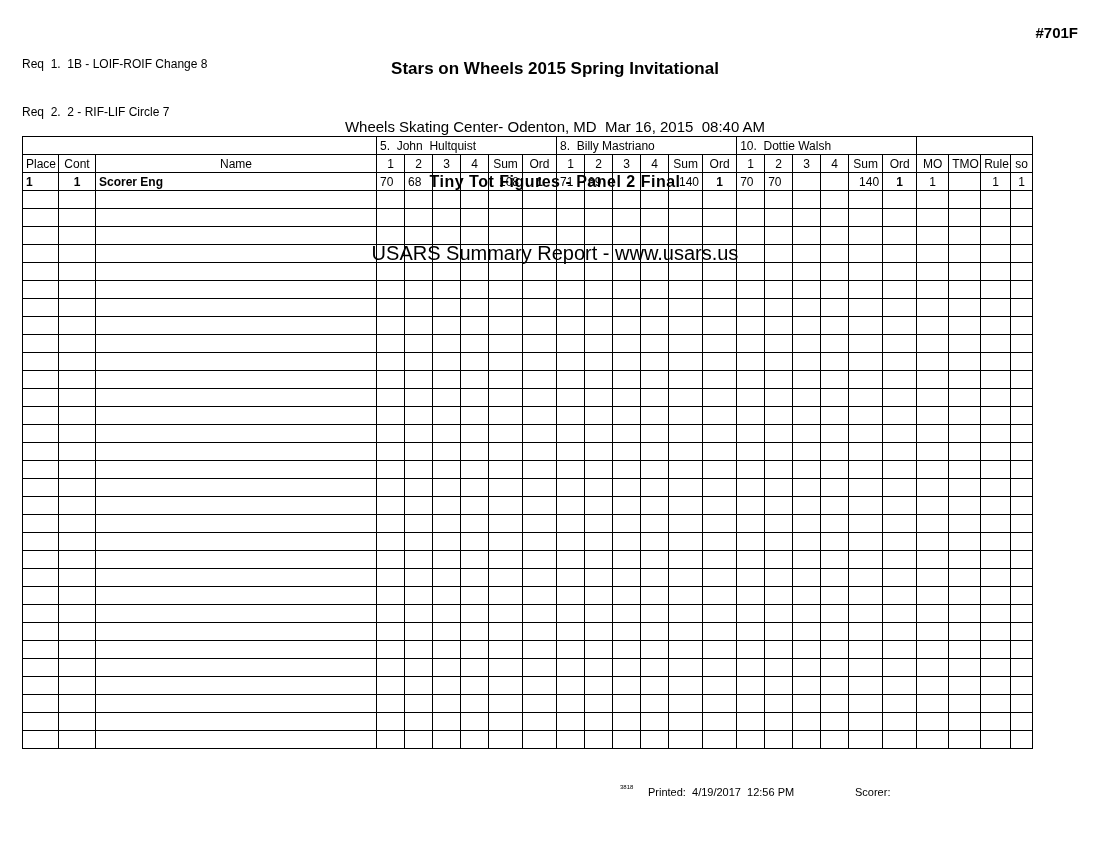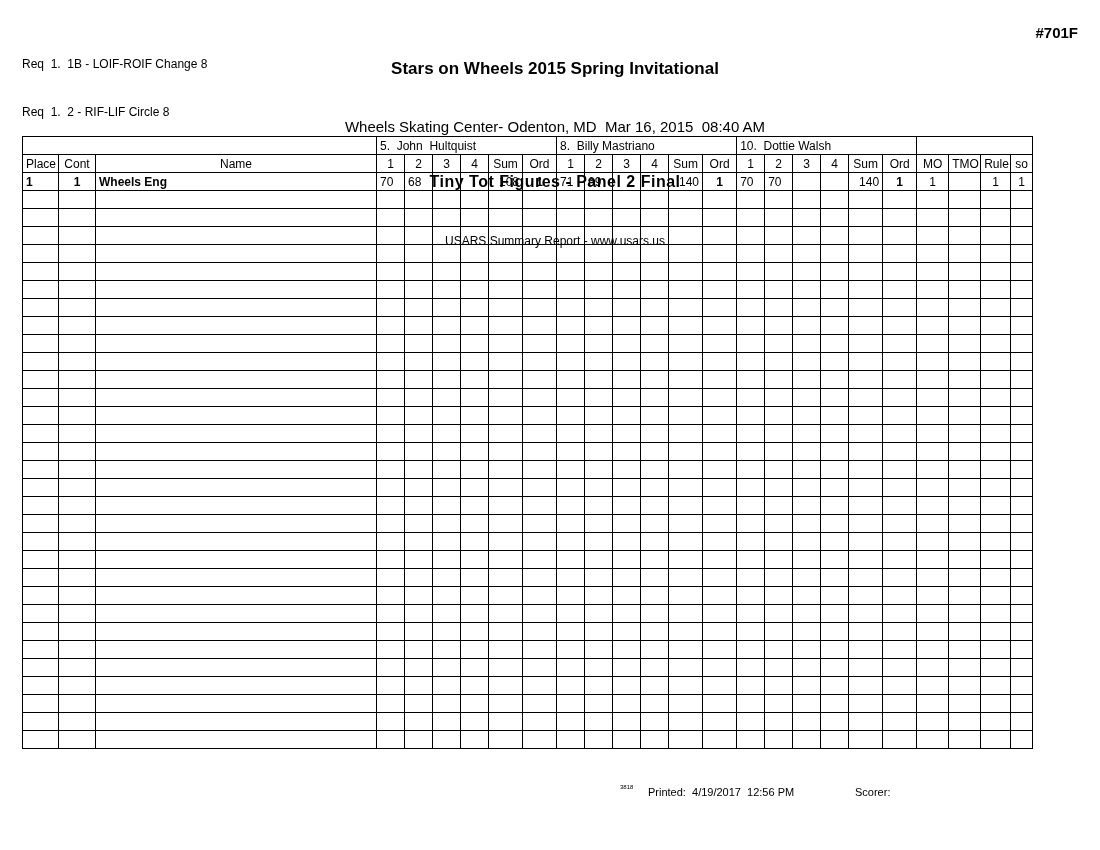--- a/index.html
+++ b/index.html
@@ -6,21 +6,21 @@
   html, body { margin: 0; padding: 0; background: #fff; }
   body { font-family: "Liberation Sans", sans-serif; color: #000; }
   .page { position: relative; width: 1100px; height: 850px; background: #fff; overflow: hidden; }
 
   .req-block { position: absolute; left: 22px; top: 24px; font-size: 12px; line-height: 16px; white-space: pre; }
 
   .title-block { position: absolute; left: 0; top: 23px; width: 1100px; text-align: center; white-space: pre; padding-left: 10px; }
   .title  { font-size: 17px; font-weight: bold; }
   .venue  { font-size: 15px; margin-top: 3px; }
   .event  { font-size: 16px; font-weight: bold; margin-top: 2px; letter-spacing: 0.5px; }
-  .report { font-size: 12px; margin-top: 7px; }
+  .report { font-size: 20px; margin-top: 15px; }
 
   .event-number { position: absolute; left: 960px; top: 24px; width: 118px; text-align: right; font-size: 15px; font-weight: bold; }
 
   #score-table { position: absolute; left: 22px; top: 136px; border-collapse: collapse; table-layout: fixed; width: 1010px; border-radius: 19px; }
   #score-table td {
     border: 1px solid #000;
     font-size: 12px;
     height: 18px;
     padding: 0 3px;
     overflow: hidden;
@@ -43,21 +43,21 @@
   .footer .printed { position: absolute; left: 648px; top: 2px; white-space: pre; }
   .footer .scorer  { position: absolute; left: 855px; top: 2px; }
 </style>
 </head>
 <body>
 
 <div class="page">
 
   <div class="req-block">
     <div>Req  1.  1B - LOIF-ROIF Change 8</div>
-    <div>Req  1.  2 - RIF-LIF Circle 8</div>
+    <div>Req  2.  2 - RIF-LIF Circle 7</div>
   </div>
 
   <div class="title-block">
     <div class="title">Stars on Wheels 2015 Spring Invitational</div>
     <div class="venue">Wheels Skating Center- Odenton, MD  Mar 16, 2015  08:40 AM</div>
     <div class="event">Tiny Tot Figures - Panel 2 Final</div>
     <div class="report">USARS Summary Report - www.usars.us</div>
   </div>
 
   <div class="event-number">#701F</div>
@@ -121,21 +121,21 @@
           <td class="h">Sum</td>
           <td class="h thick">Ord</td>
           <td class="h">MO</td>
           <td class="h">TMO</td>
           <td class="h">Rule</td>
           <td class="h">so</td>
         </tr>
         <tr>
           <td class="b">1</td>
           <td class="b center">1</td>
-          <td class="b name-col">Wheels Eng</td>
+          <td class="b name-col">Scorer Eng</td>
           <td class="score">70</td>
           <td class="score">68</td>
           <td class="score"></td>
           <td class="score"></td>
           <td class="sum">108</td>
           <td class="b center thick">1</td>
           <td class="score">71</td>
           <td class="score">69</td>
           <td class="score"></td>
           <td class="score"></td>

